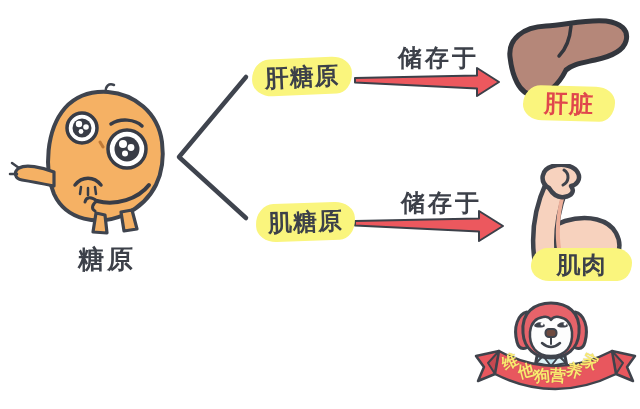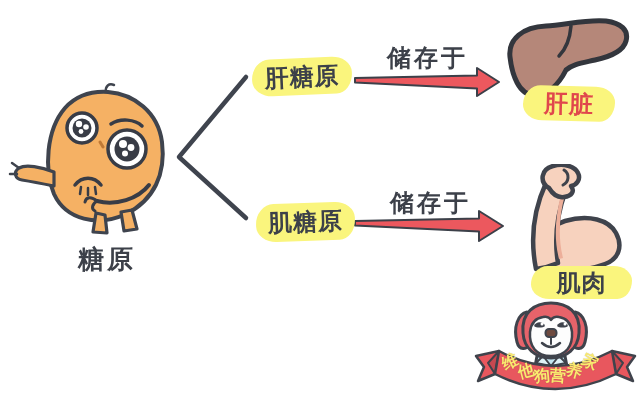--- a/index.html
+++ b/index.html
@@ -10,34 +10,34 @@
   .stage *{box-sizing:border-box;}
   svg{position:absolute;display:block;}
   .connector{left:0;top:0;width:640px;height:409px;pointer-events:none;}
   .potato-svg{left:8px;top:82px;width:168px;height:160px;}
   .liver-svg{left:499px;top:14px;width:133px;height:92px;}
   .arm-svg{left:505px;top:164px;width:132px;height:136px;}
   .dog-svg{left:473px;top:299px;width:165px;height:110px;}
 
   .label{position:absolute;color:#3c4049;font-weight:700;}
   .root-label{left:78px;top:242px;width:92px;text-align:left;font-size:26px;letter-spacing:3px;}
-  .arrow-label{font-size:24px;letter-spacing:3px;text-align:left;width:92px;}
+  .arrow-label{font-size:24px;letter-spacing:3px;text-align:right;width:92px;}
   .arrow-label.top{left:387px;top:42px;}
   .arrow-label.bottom{left:390px;top:187px;}
 
   .pill{
     position:absolute;display:flex;align-items:center;justify-content:center;
     background:#faf57d;border-radius:18px 20px 16px 20px / 20px 16px 20px 16px;
   }
   .pill span{font-weight:700;font-size:24px;letter-spacing:1px;color:#3c4049;}
   .pill.branch-top{left:252px;top:58px;width:100px;height:37px;transform:rotate(-2.5deg);}
   .pill.branch-bottom{left:256px;top:203px;width:99px;height:38px;transform:rotate(-2deg);}
   .pill.organ-liver{left:523px;top:86px;width:92px;height:35px;transform:rotate(1.5deg);}
   .pill.organ-liver span{color:#e0474c;}
-  .pill.organ-muscle{left:531px;top:266px;width:101px;height:33px;font-family:Liberation Mono, monospace;}
+  .pill.organ-muscle{left:531px;top:248px;width:101px;height:33px;font-family:Liberation Mono, monospace;}
 
   .bchar{
     position:absolute;width:20px;height:20px;text-align:center;line-height:20px;
     font-size:16px;font-weight:700;color:#faea6e;
     text-shadow:0 0 1px rgba(60,64,73,.35);
   }
 </style>
 </head>
 <body>
 

